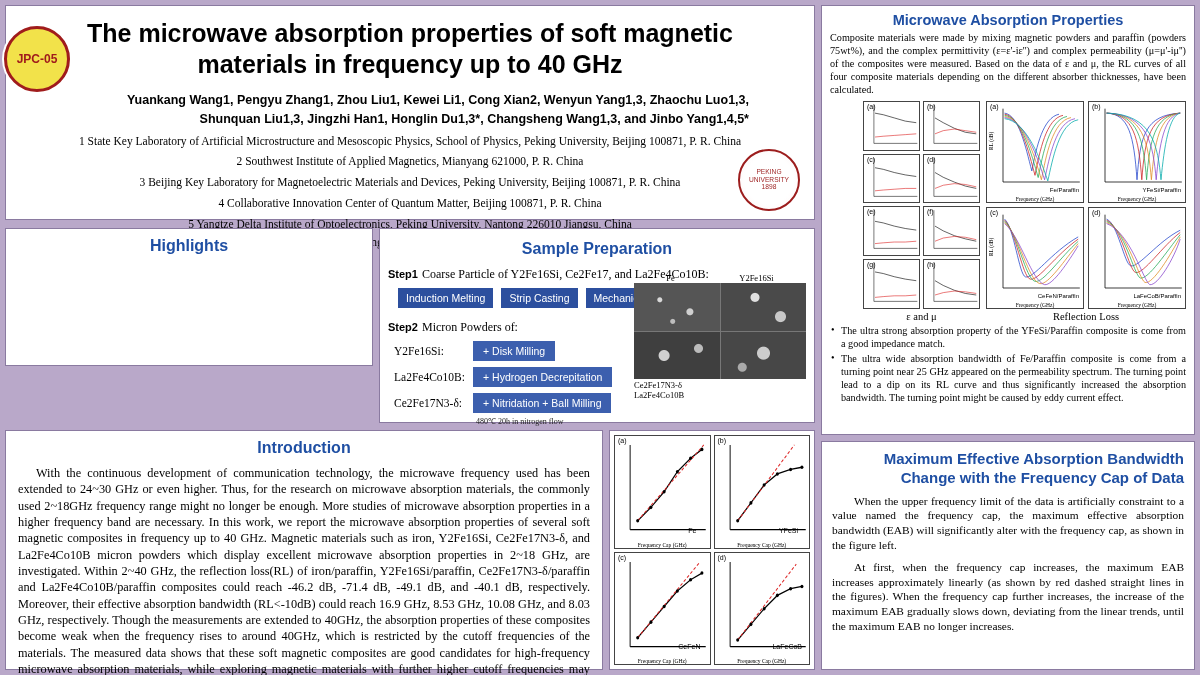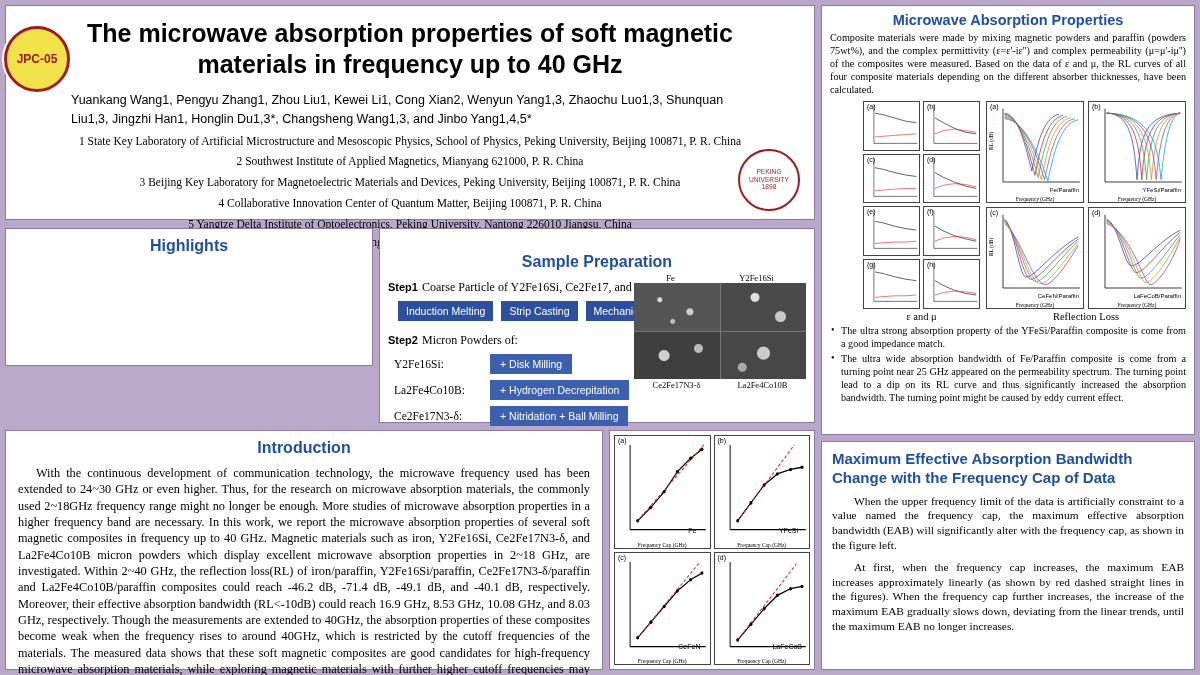--- a/index.html
+++ b/index.html
@@ -22,22 +22,22 @@
     background:#f2e24a; border:3px solid #a01c1c; display:flex; align-items:center; justify-content:center;
     font-family:"Liberation Sans", sans-serif; font-weight:bold; font-size:12px; color:#a01c1c;
     box-shadow:0 0 0 2px #fff;
   }
   .title-main {
     font-family:"Liberation Sans", sans-serif;
     font-weight:bold; font-size:25px; line-height:1.22; text-align:center;
     margin:6px 60px 0 60px; color:#000;
   }
   .authors {
-    font-family:"Liberation Sans", sans-serif; font-weight:normal; font-size:12.5px;
-    text-align:left; margin:12px 55px 0 55px; line-height:1.5;
+    font-family:"Liberation Sans", sans-serif; font-weight:bold; font-size:12.5px;
+    text-align:right; margin:12px 55px 0 55px; line-height:1.5;
   }
   .affil { font-size:11.5px; text-align:center; line-height:1.38; margin:5px 60px 0 60px; }
   .email { font-size:11.5px; text-align:center; margin-top:3px; }
   .pku-seal {
     position:absolute; right:14px; bottom:8px; width:62px; height:62px; border-radius:50%;
     border:2px solid #9c1d1d; color:#9c1d1d; display:flex; align-items:center; justify-content:center;
     font-size:7px; text-align:center; font-family:"Liberation Sans", sans-serif;
     background:radial-gradient(circle at 50% 50%, #fff 58%, #fdf3f3 100%);
     line-height:1.1; overflow:hidden;
   }
@@ -50,29 +50,29 @@
     color:#1f4fa3; text-align:center; margin:2px 0 8px 0;
   }
   .hl-list { list-style:none; margin:0; padding:0; }
   .hl-list li {
     color:#9b1c1c; font-weight:bold; font-size:15.5px; line-height:1.26;
     text-align:justify; margin-bottom:7px; padding-left:14px; position:relative;
   }
   .hl-list li::before { content:"•"; position:absolute; left:0; top:-1px; }
 
   
-  #sample-panel { left:379px; top:228px; width:436px; height:195px; padding:22px 8px; }
+  #sample-panel { left:379px; top:228px; width:436px; height:195px; padding:9px 8px; }
   .step-label { font-family:"Liberation Sans", sans-serif; font-weight:bold; font-size:11px; }
   .step-text { font-size:12px; }
   .chip-row { display:flex; gap:8px; margin:6px 0 0 10px; }
   .chip {
     background:#2c4f9e; color:#fff; font-family:"Liberation Sans", sans-serif;
     font-size:10.5px; padding:4px 8px; text-align:center; white-space:nowrap;
   }
-  .mat-row { display:flex; align-items:center; gap:20px; margin:6px 0 0 6px; }
+  .mat-row { display:flex; align-items:center; gap:3px; margin:6px 0 0 6px; }
   .mat-name { font-size:11.5px; width:76px; }
   .chip-wide { background:#3c5fae; color:#fff; font-family:"Liberation Sans", sans-serif; font-size:10.5px; padding:4px 10px; }
   .sem-box { position:absolute; right:8px; top:44px; width:172px; height:118px; }
   .sem-grid { display:grid; grid-template-columns:1fr 1fr; grid-template-rows:1fr 1fr; width:100%; height:100%; gap:1px; background:#777; }
   .sem-cell { background:#6f6f6f; position:relative; overflow:hidden; }
   .sem-cell.a { background:radial-gradient(circle at 30% 35%, #d8d8d8 2px, transparent 3px), radial-gradient(circle at 65% 60%, #cfcfcf 3px, transparent 4px), radial-gradient(circle at 45% 80%, #bdbdbd 2px, transparent 3px), #555; }
   .sem-cell.b { background:radial-gradient(circle at 40% 30%, #e0e0e0 4px, transparent 5px), radial-gradient(circle at 70% 70%, #c8c8c8 5px, transparent 6px), #4a4a4a; }
   .sem-cell.c { background:radial-gradient(circle at 35% 50%, #d0d0d0 5px, transparent 6px), radial-gradient(circle at 75% 35%, #bbb 4px, transparent 5px), #3f3f3f; }
   .sem-cell.d { background:radial-gradient(circle at 50% 45%, #cccccc 6px, transparent 7px), radial-gradient(circle at 25% 75%, #aaa 4px, transparent 5px), #474747; }
   .sem-top { display:flex; justify-content:space-around; font-size:8.5px; }
@@ -88,21 +88,21 @@
 
   
   #mwa-panel { left:821px; top:5px; width:374px; height:430px; padding:5px 8px; }
   .sec-title-r { font-family:"Liberation Sans", sans-serif; font-weight:bold; font-size:14.5px; color:#1f4fa3; text-align:center; margin:1px 0 4px 0; }
   .body-sm { font-size:10.2px; line-height:1.27; text-align:justify; }
   .fig-caption { text-align:center; font-size:10.5px; margin-top:2px; }
   .bullet-sm { font-size:10.2px; line-height:1.25; text-align:justify; margin:3px 0 0 0; padding-left:11px; position:relative; }
   .bullet-sm::before { content:"•"; position:absolute; left:1px; top:-1px; }
 
   #eab-panel { left:821px; top:441px; width:374px; height:229px; padding:6px 10px; }
-  .sec-title-r2 { font-family:"Liberation Sans", sans-serif; font-weight:bold; font-size:15px; color:#1f4fa3; text-align:left; margin:2px 0 6px 0; line-height:1.25; }
+  .sec-title-r2 { font-family:"Liberation Sans", sans-serif; font-weight:bold; font-size:15px; color:#1f4fa3; text-align:right; margin:2px 0 6px 0; line-height:1.25; }
   .eab-text { font-size:11.4px; line-height:1.3; text-align:justify; text-indent:22px; margin-bottom:7px; }
 
   
   .chart { position:relative; background:#fff; border:1px solid #444; }
   .chart .lab { position:absolute; font-family:"Liberation Sans", sans-serif; font-size:7px; }
   .chart .lab.tl { left:3px; top:1px; }
 
   .eps-grid { display:grid; grid-template-columns:1fr 1fr; grid-template-rows:repeat(4, 1fr); gap:3px; }
   .rl-grid { display:grid; grid-template-columns:1fr 1fr; grid-template-rows:1fr 1fr; gap:4px; }
   .figs-wrap { display:flex; gap:6px; margin-top:4px; }
@@ -169,21 +169,21 @@
       <div class="sem-top">
         <span>Fe</span>
         <span>Y2Fe16Si</span>
       </div>
       <div class="sem-grid" style="height:96px;">
         <div class="sem-cell a"></div>
         <div class="sem-cell b"></div>
         <div class="sem-cell c"></div>
         <div class="sem-cell d"></div>
       </div>
-      <div class="sem-top" style="margin-top:1px;">
+      <div class="sem-top" style="margin-top:1px;flex-direction:column;">
         <span>Ce2Fe17N3-δ</span>
         <span>La2Fe4Co10B</span>
       </div>
     </div>
   </div>
 
   <div class="panel" id="intro-panel">
     <div class="sec-title">Introduction</div>
     <div class="intro-text">With the continuous development of communication technology, the microwave frequency used has been extended to 24~30 GHz or even higher. Thus, for the research on microwave absorption materials, the commonly used 2~18GHz frequency range might no longer be enough. More studies of microwave absorption properties in a higher frequency band are necessary. In this work, we report the microwave absorption properties of several soft magnetic composites in frequency up to 40 GHz. Magnetic materials such as iron, Y2Fe16Si, Ce2Fe17N3-δ, and La2Fe4Co10B micron powders which display excellent microwave absorption properties in 2~18 GHz, are investigated. Within 2~40 GHz, the reflection loss(RL) of iron/paraffin, Y2Fe16Si/paraffin, Ce2Fe17N3-δ/paraffin and La2Fe4Co10B/paraffin composites could reach -46.2 dB, -71.4 dB, -49.1 dB, and -40.1 dB, respectively. Moreover, their effective absorption bandwidth (RL&lt;-10dB) could reach 16.9 GHz, 8.53 GHz, 10.08 GHz, and 8.03 GHz, respectively. Though the measurements are extended to 40GHz, the absorption properties of these composites become weak when the frequency rises to around 40GHz, which is restricted by the cutoff frequencies of the materials. The measured data shows that these soft magnetic composites are good candidates for high-frequency microwave absorption materials, while exploring magnetic materials with further higher cutoff frequencies may result in better performance.</div>
   </div>

